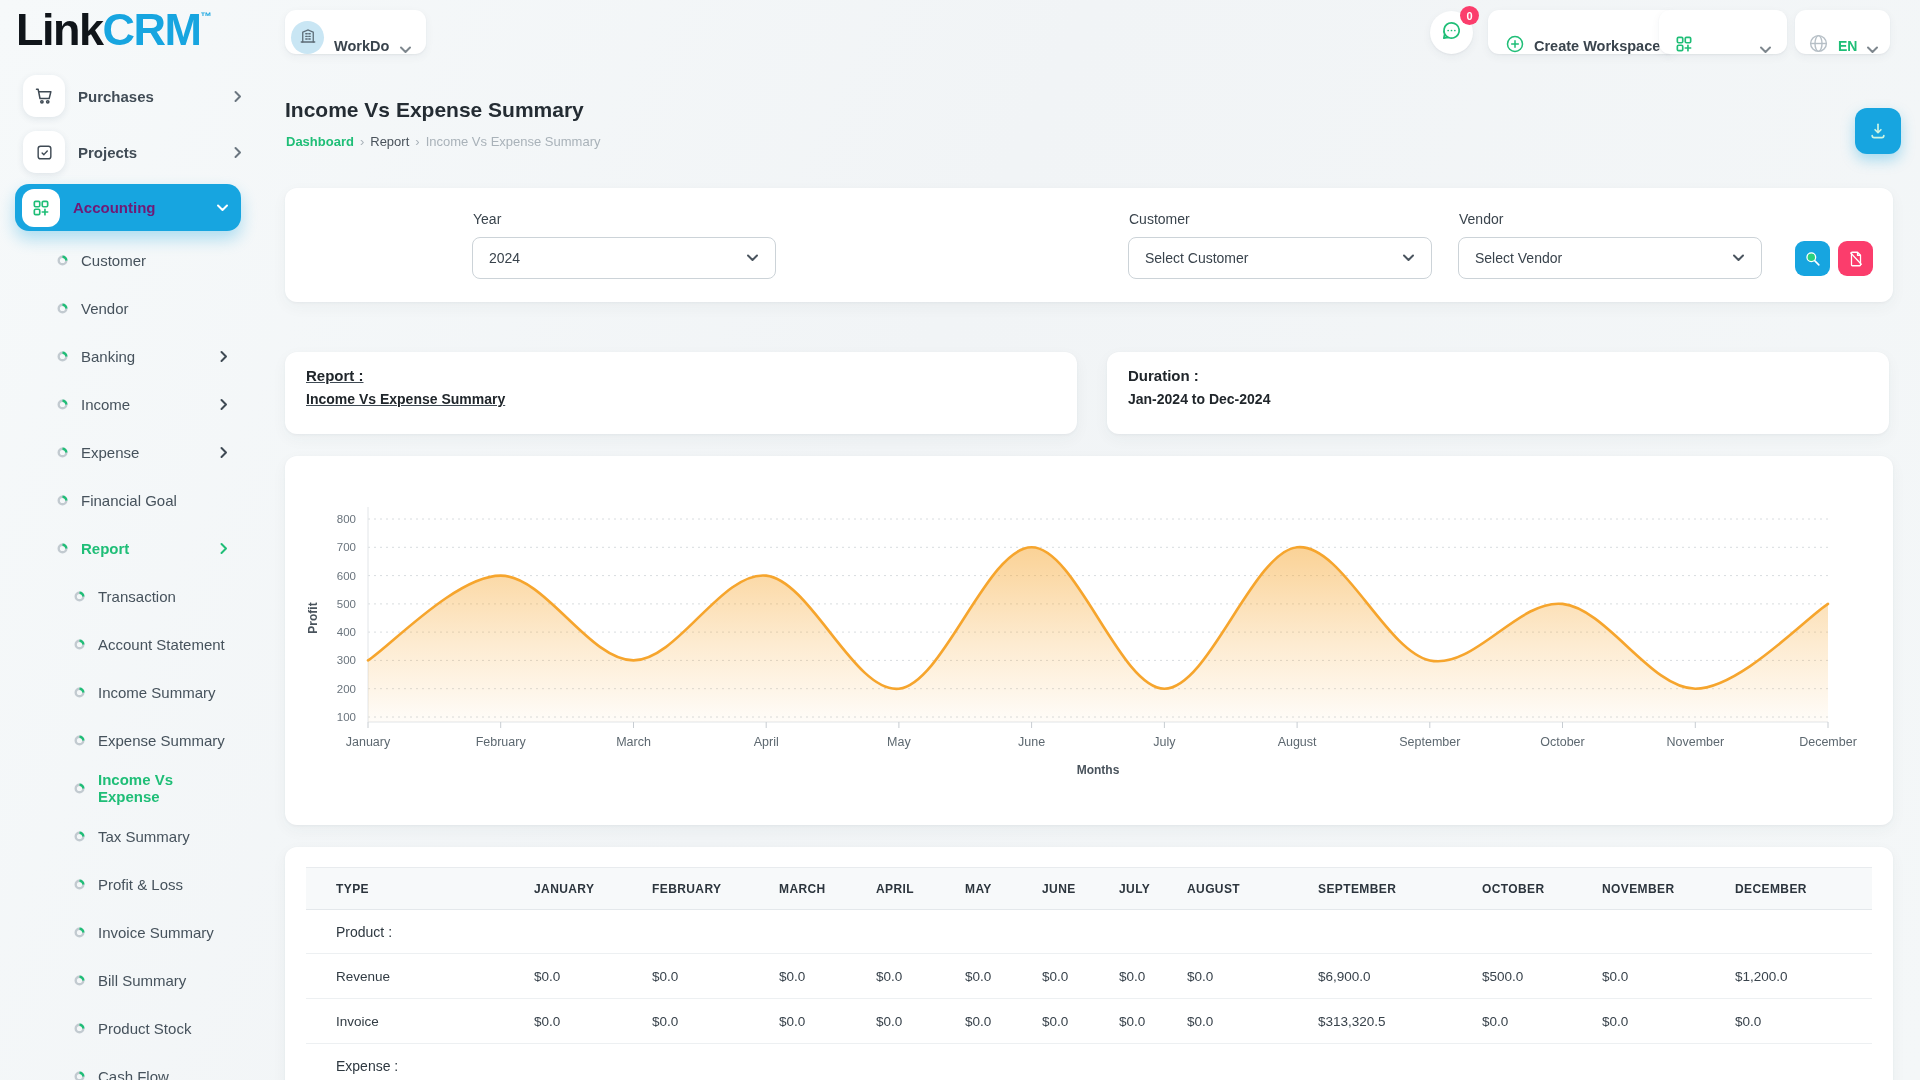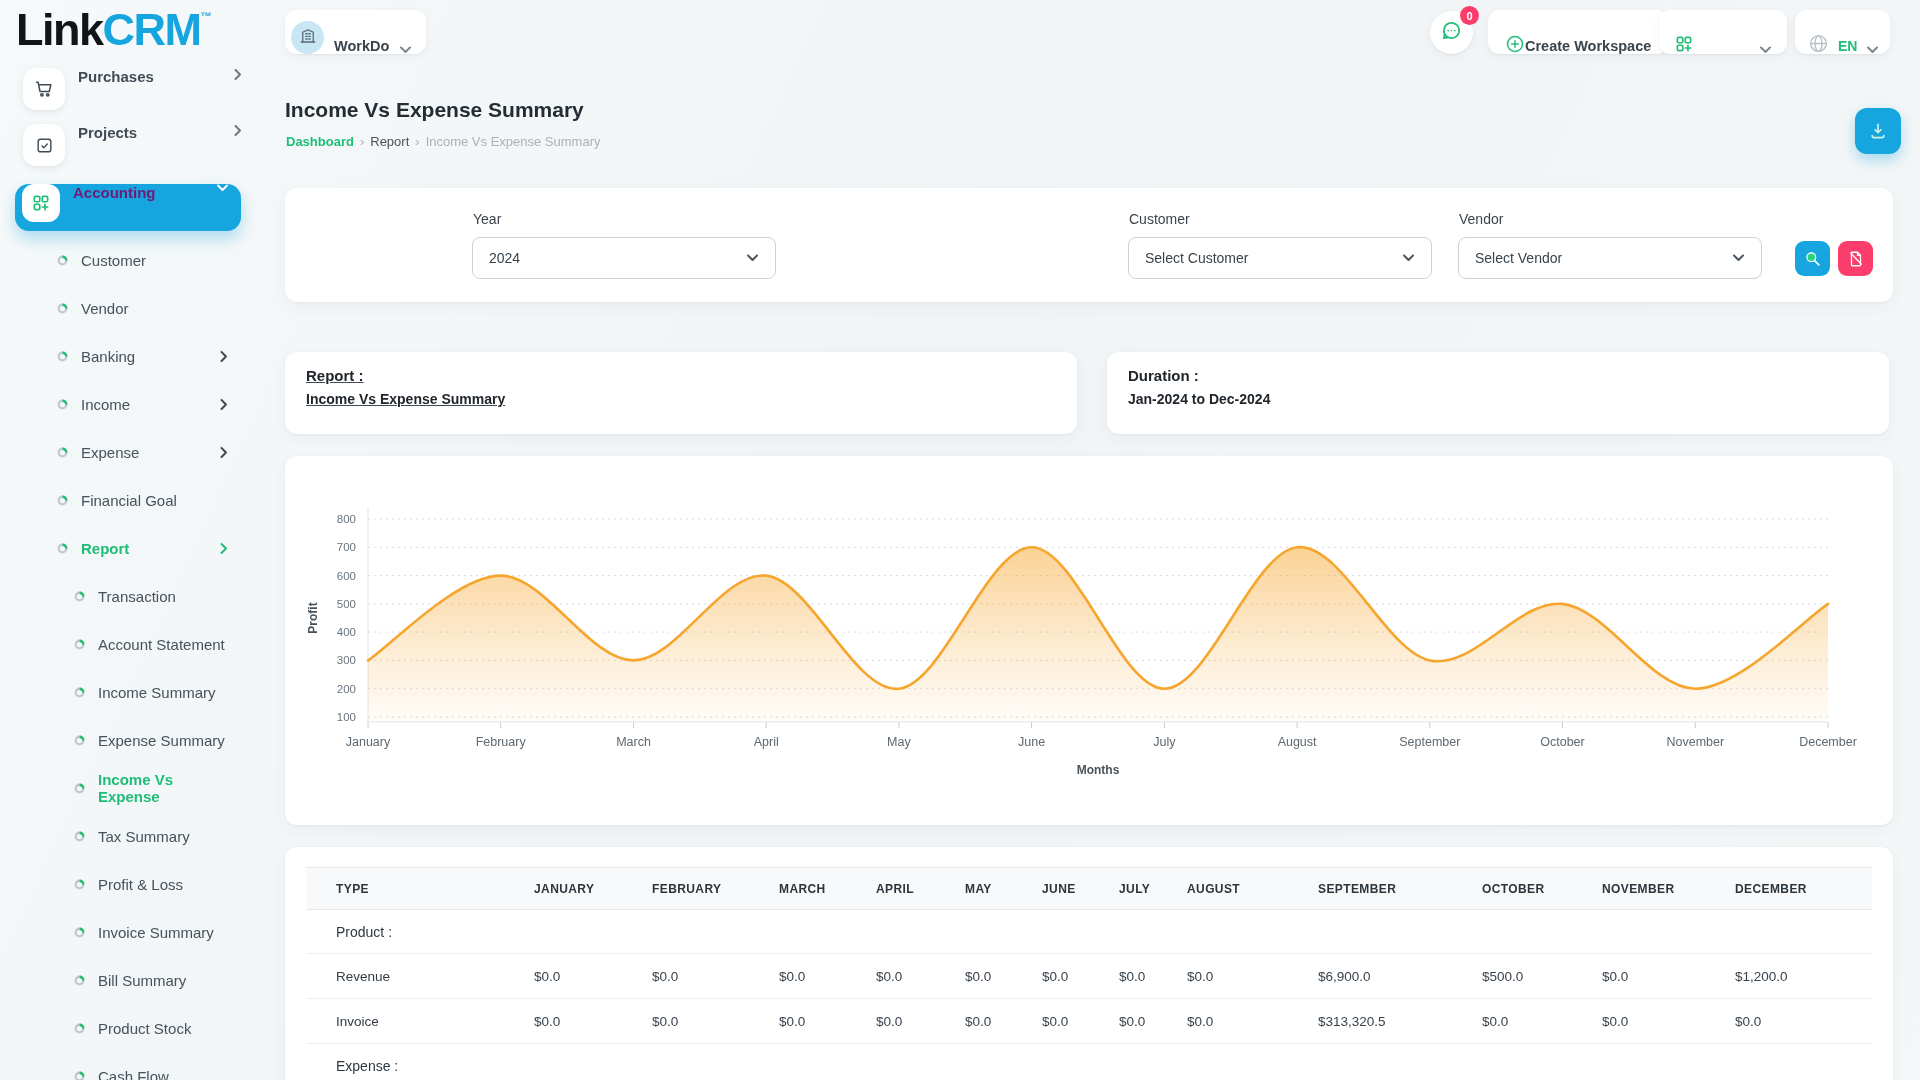--- a/index.html
+++ b/index.html
@@ -23,29 +23,29 @@
   .chip{position:absolute;top:10px;height:44px;background:#fff;border-radius:11px;
     box-shadow:0 1px 2px rgba(30,50,70,.06),0 3px 10px rgba(30,50,70,.05);
     display:flex;align-items:flex-end;font-size:14.5px;font-weight:600;color:#3a444d;cursor:pointer;}
   .workdo{left:285px;padding:0 14px 0 6px;gap:10px;}
   .avatar{width:33px;height:33px;border-radius:50%;background:#c9e6f4;display:flex;align-items:center;justify-content:center;}
   .icon-circle{position:absolute;left:1430px;top:11px;width:43px;height:43px;background:#fff;border-radius:50%;
     box-shadow:0 1px 2px rgba(30,50,70,.06),0 3px 10px rgba(30,50,70,.05);
     display:flex;align-items:center;justify-content:center;cursor:pointer;}
   .badge{position:absolute;top:-5px;right:-6px;min-width:19px;height:19px;border-radius:10px;background:var(--pink);
     color:#fff;font-size:11px;font-weight:700;display:flex;align-items:center;justify-content:center;padding:0 4px;}
-  .create{left:1488px;padding:0 17px;gap:0;}
+  .create{left:1488px;padding:0 17px;gap:9px;}
   .apps{left:1659px;width:128px;padding:0 15px;justify-content:space-between;}
   .lang{left:1795px;width:95px;padding:0 13px;gap:9px;}
   .lang .code{color:var(--green);font-weight:700;font-size:14px;}
   .chev{display:flex;color:#7d868d;}
 
   
   #sidebar{position:absolute;left:0;top:68px;width:258px;}
-  .s-item{display:flex;height:56px;padding:0 16px 0 23px;cursor:pointer;}
+  .s-item{display:flex;align-items:center;height:56px;padding:0 16px 0 23px;cursor:pointer;}
   .s-icon-box{width:42px;height:42px;border-radius:13px;background:#fff;
     box-shadow:0 2px 7px rgba(30,60,90,.10);display:flex;align-items:center;justify-content:center;margin-right:13px;flex:0 0 auto;}
   .s-label{font-size:15px;font-weight:600;color:#414c56;}
   .s-chev{margin-left:auto;display:flex;color:#6b7680;}
   .s-item.active{background:var(--blue);border-radius:14px;margin:4px 17px 5px 15px;height:47px;padding:0 12px 0 7px;
     box-shadow:0 8px 16px rgba(23,165,224,.32);}
   .s-item.active .s-icon-box{width:38px;height:38px;border-radius:12px;box-shadow:none;}
   .s-item.active .s-label{color:#701a75;}
   .s-item.active .s-chev{color:#fff;}
   .s-sub{display:flex;align-items:center;height:48px;padding:0 30px 0 57px;cursor:pointer;}

